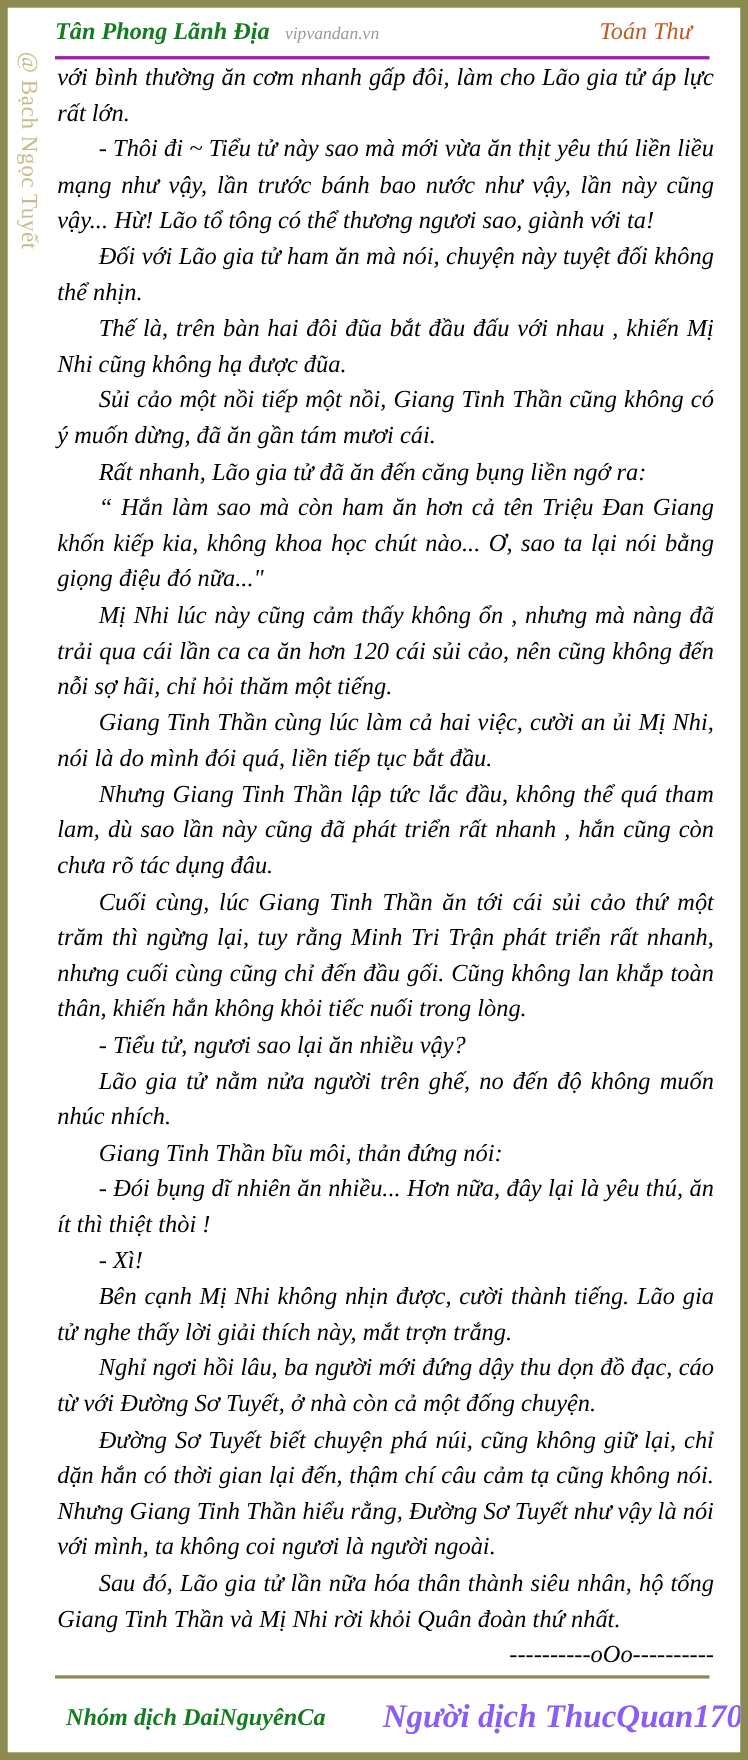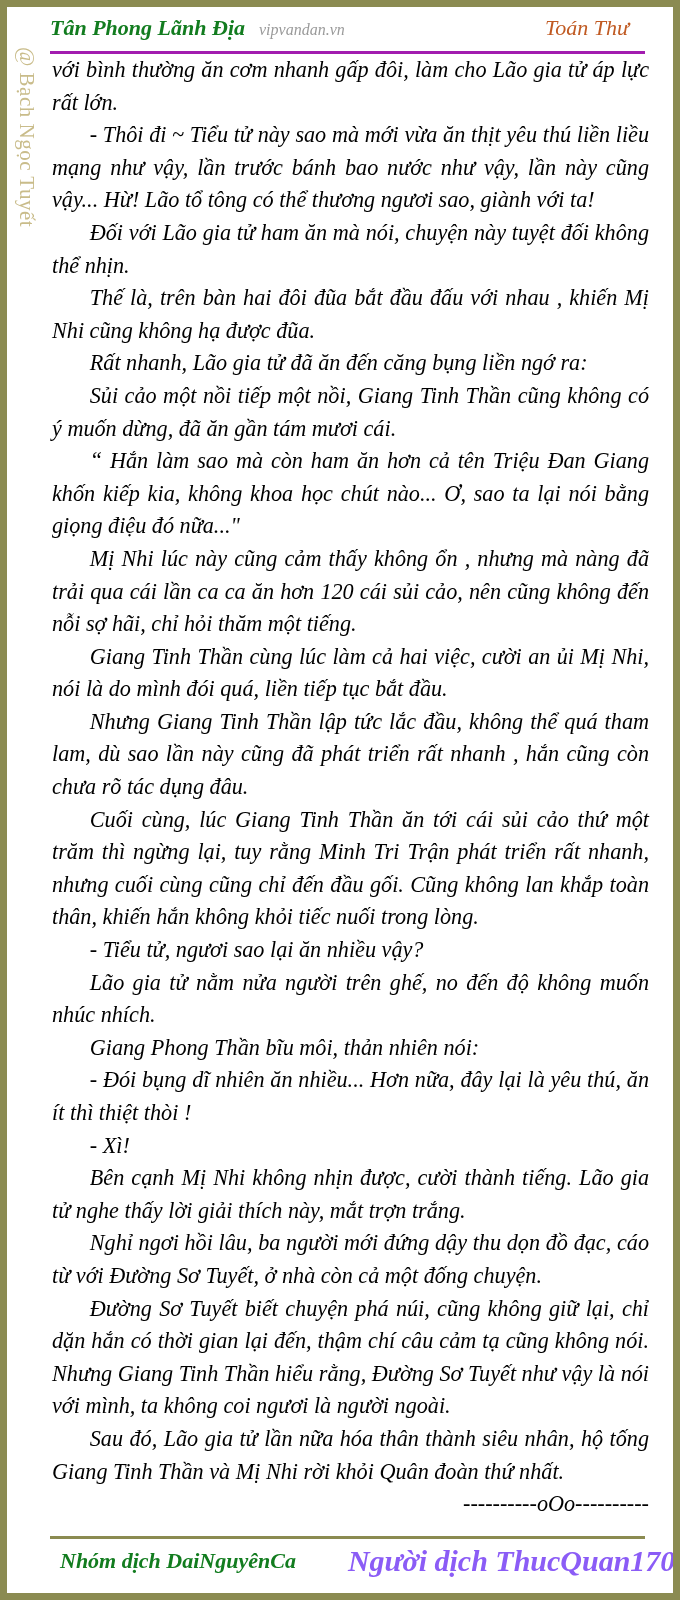--- a/index.html
+++ b/index.html
@@ -99,21 +99,21 @@
   
   .footer {
     position: absolute;
     left: 43px;
     right: 28px;
     bottom: 12px;
     height: 40px;
     border-top: 3px solid #8b8b51;
     display: flex;
     align-items: center;
-    padding-top: 2px;
+    padding-top: 15px;
   }
   .ftr-left {
     font-style: italic;
     font-weight: bold;
     font-size: 22px;
     color: #127c1f;
     white-space: nowrap;
     padding-left: 10px;
   }
   .ftr-spacer { flex: 0 0 52px; }
@@ -137,30 +137,30 @@
     <span class="hdr-site">vipvandan.vn</span>
     <span class="hdr-spacer"></span>
     <span class="hdr-right">Toán Thư</span>
   </div>
 
   <div class="content">
     <p class="noindent">với bình thường ăn cơm nhanh gấp đôi, làm cho Lão gia tử áp lực rất lớn.</p>
     <p>- Thôi đi ~ Tiểu tử này sao mà mới vừa ăn thịt yêu thú liền liều mạng như vậy, lần trước bánh bao nước như vậy, lần này cũng vậy... Hừ! Lão tổ tông có thể thương ngươi sao, giành với ta!</p>
     <p>Đối với Lão gia tử ham ăn mà nói, chuyện này tuyệt đối không thể nhịn.</p>
     <p>Thế là, trên bàn hai đôi đũa bắt đầu đấu với nhau , khiến Mị Nhi cũng không hạ được đũa.</p>
+    <p>Sủi cảo một nồi tiếp  một nồi, Giang Tinh Thần cũng không có ý muốn dừng, đã ăn gần  tám mươi cái.</p>
     <p>Rất nhanh, Lão gia tử đã ăn đến căng bụng liền ngớ ra:</p>
-    <p>Sủi cảo một nồi tiếp  một nồi, Giang Tinh Thần cũng không có ý muốn dừng, đã ăn gần  tám mươi cái.</p>
     <p>“ Hắn làm sao mà còn ham ăn hơn cả tên Triệu Đan Giang khốn kiếp kia, không khoa học chút nào... Ơ, sao ta lại nói bằng giọng điệu đó nữa..."</p>
     <p>Mị Nhi lúc này cũng cảm thấy không ổn , nhưng mà nàng đã trải qua cái lần ca ca ăn hơn 120 cái sủi cảo, nên cũng không đến nỗi sợ hãi, chỉ hỏi thăm một tiếng.</p>
     <p>Giang Tinh Thần cùng lúc làm cả hai việc, cười an ủi Mị Nhi, nói là do mình đói quá, liền tiếp tục bắt đầu.</p>
     <p>Nhưng Giang Tinh Thần lập tức lắc đầu, không thể quá tham lam, dù sao lần này cũng đã phát triển rất nhanh , hắn cũng còn chưa rõ tác dụng đâu.</p>
     <p>Cuối cùng, lúc Giang Tinh Thần ăn tới cái sủi cảo thứ một trăm thì ngừng lại, tuy rằng Minh Tri Trận phát triển rất nhanh, nhưng cuối cùng cũng chỉ đến đầu gối. Cũng không lan khắp toàn thân, khiến hắn không khỏi tiếc nuối trong lòng.</p>
     <p>- Tiểu tử, ngươi sao lại ăn nhiều vậy?</p>
     <p>Lão gia tử nằm nửa người trên ghế, no đến độ không muốn nhúc nhích.</p>
-    <p>Giang Phong Thần bĩu môi, thản nhiên nói:</p>
+    <p>Giang Tinh Thần bĩu môi, thản đứng nói:</p>
     <p>- Đói bụng dĩ nhiên ăn nhiều... Hơn nữa, đây lại là yêu thú, ăn ít thì thiệt thòi !</p>
     <p>- Xì!</p>
     <p>Bên cạnh Mị Nhi không nhịn được, cười thành tiếng. Lão gia tử nghe thấy lời giải thích này, mắt trợn trắng.</p>
     <p>Nghỉ ngơi hồi lâu, ba người mới đứng dậy thu dọn đồ đạc, cáo từ với Đường Sơ Tuyết, ở nhà còn cả một đống chuyện.</p>
     <p>Đường Sơ Tuyết biết chuyện phá núi, cũng không giữ lại, chỉ dặn hắn có thời gian lại đến, thậm chí câu cảm tạ cũng không nói. Nhưng Giang Tinh Thần hiểu rằng, Đường Sơ Tuyết như vậy là nói với mình, ta không coi ngươi là người ngoài.</p>
     <p>Sau đó, Lão gia tử lần nữa hóa thân thành siêu nhân, hộ tống Giang Tinh Thần và Mị Nhi rời khỏi Quân đoàn thứ nhất.</p>
     <p class="sep">----------oOo----------</p>
   </div>
 
   <div class="footer">

